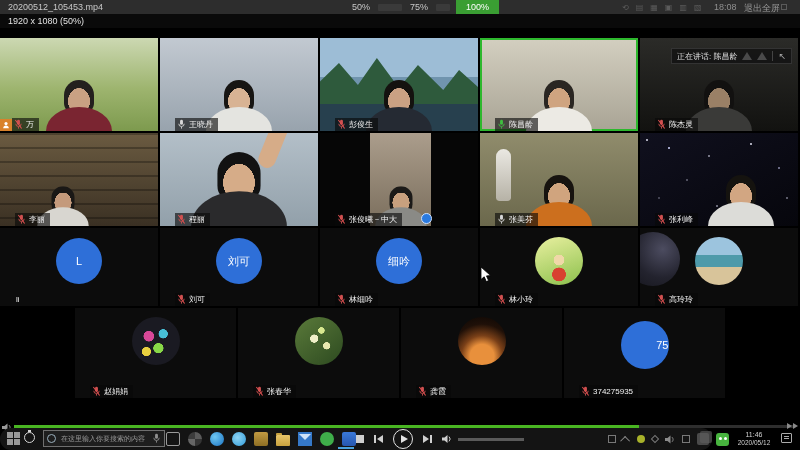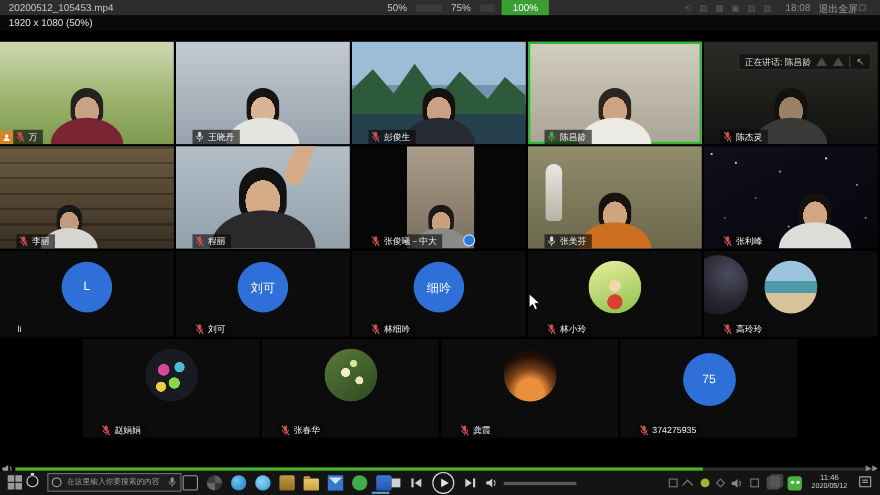--- a/index.html
+++ b/index.html
@@ -68,21 +68,21 @@
   .person .arm{position:absolute;width:12px;height:42px;border-radius:6px;background:var(--skin,#d2aa88);
     right:2px;top:-30px;transform:rotate(22deg);}
   .p-sm{transform:translateX(-50%) scale(.78);transform-origin:bottom center;}
   .p-lg{transform:translateX(-50%) scale(1.45);transform-origin:bottom center;}
   .p-right{left:64%;}
   .p-left{left:40%;}
 
   
   .pcircle{width:46px;height:46px;border-radius:50%;background:#2e6fd8;color:#fff;
            display:flex;align-items:center;justify-content:center;font-size:11px;margin:10px auto 0;}
-  .row4 .pcircle{margin-top:13px;width:48px;height:48px;}
+  .row4 .pcircle{margin-top:13px;width:48px;height:48px;justify-content:flex-end;}
   .avatar{width:48px;height:48px;border-radius:50%;margin:9px auto 0;position:relative;}
   .av-shin{background:radial-gradient(circle at 50% 78%,#d84030 0 15%,transparent 16%),
            radial-gradient(circle at 50% 48%,#f0d8a8 0 15%,transparent 16%),
            linear-gradient(160deg,#e9f0a0,#8cc04c);}
   .av-beach{background:linear-gradient(#9cc4de 0 38%,#4e9aaa 38% 62%,#d8c49a 62%);}
   .av-graffiti{background:radial-gradient(circle at 35% 40%,#d84898 0 12%,transparent 13%),
                radial-gradient(circle at 65% 35%,#48c0d8 0 10%,transparent 11%),
                radial-gradient(circle at 55% 65%,#88d848 0 12%,transparent 13%),
                radial-gradient(circle at 30% 72%,#e8d040 0 9%,transparent 10%),#1a1a22;}
   .av-cat{background:radial-gradient(circle at 50% 82%,#e8903c 0 26%,#7a4018 45%,#1f1008 70%,#0a0604);}
@@ -122,21 +122,21 @@
 
   
   .seekrow{position:absolute;left:0;top:418px;width:800px;height:10px;}
   .spk-mini{position:absolute;left:2px;top:0;}
   .seektrack{position:absolute;left:14px;top:7px;width:781px;height:3px;background:#2e2e2e;}
   .seekfill{height:3px;background:#49b522;width:80%;}
   .ffwd{position:absolute;right:2px;top:5px;display:flex;gap:1px;}
   .ffwd i{width:0;height:0;border-left:5px solid #8a8a8a;border-top:3.5px solid transparent;border-bottom:3.5px solid transparent;}
 
   
-  .taskbar{position:absolute;left:0;top:428px;width:800px;height:22px;background:#141414;}
+  .taskbar{position:absolute;left:0;top:428px;width:712px;height:22px;background:#141414;border-radius:11px;}
   .startbtn{position:absolute;left:7px;top:4px;display:grid;grid-template-columns:6px 6px;grid-template-rows:6px 6px;gap:1px;}
   .startbtn i{background:#9a9a9a;}
   .searchbox{position:absolute;left:43px;top:2px;width:122px;height:17px;background:#1e1e1e;
              border:1px solid #6f6f6f;display:flex;align-items:center;padding:0 3px;gap:3px;}
   .cortana{width:9px;height:9px;border:1.5px solid #9ab0bd;border-radius:50%;flex:none;}
   .searchbox input{flex:1;min-width:0;background:transparent;border:none;outline:none;
                    font-size:7px;color:#bbb;font-family:inherit;}
   .searchbox input::placeholder{color:#9a9a9a;}
   .stopwatch{position:absolute;left:24px;top:4px;width:11px;height:11px;border:1.3px solid #d8d8d8;border-radius:50%;z-index:5;}
   .stopwatch::before{content:"";position:absolute;left:3px;top:-3px;width:3px;height:2px;background:#d8d8d8;}

